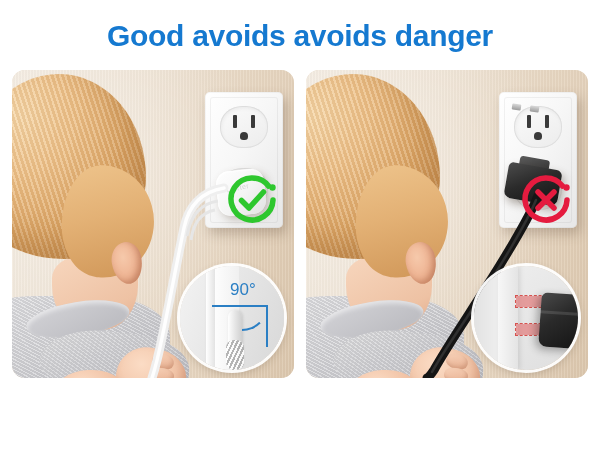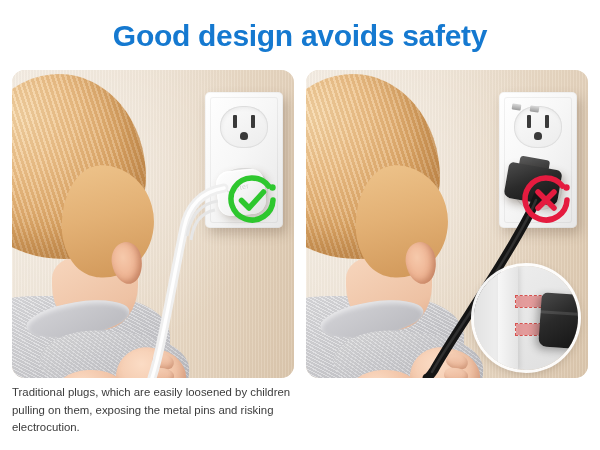--- a/index.html
+++ b/index.html
@@ -297,21 +297,21 @@
   .caption{
     width:282px;
     font-size:11.4px;
     line-height:17.5px;
     color:#3b3b3b;
   }
 </style>
 </head>
 <body>
 
-<div class="headline">Good design avoids safety</div>
+<div class="headline">Good avoids avoids danger</div>
 
 <div class="panels">
 
   <div class="panel">
     <div class="wall"></div>
 
     <div class="child">
       <div class="shirt"></div>
       <div class="neck"></div>
       <div class="collar"></div>
@@ -352,20 +352,31 @@
     </svg>
 
     <div class="badge" style="left:212px;top:102px;">
       <svg viewBox="0 0 56 56">
         <path d="M44.5 14 A 21 21 0 1 0 49 28" fill="none" stroke="#2ec72e" stroke-width="5.5" stroke-linecap="round"></path>
         <circle cx="48.5" cy="15.5" r="3.2" fill="#2ec72e"></circle>
         <path d="M17.5 28.5 L 25 36 L 39.5 20" fill="none" stroke="#2ec72e" stroke-width="5.5" stroke-linecap="round" stroke-linejoin="round"></path>
       </svg>
     </div>
 
+    <div class="inset" style="left:168px;top:196px;">
+      <div class="inset-wall"></div>
+      <div class="inset-edge"></div>
+      <div class="inset-plate"></div>
+      <div class="inset-cable"></div>
+      <div class="inset-grip"></div>
+      <div class="ang-h"></div>
+      <div class="ang-v"></div>
+      <div class="ang-arc2"></div>
+      <div class="ang-label">90°</div>
+    </div>
   </div>
 
   <div class="panel">
     <div class="wall"></div>
 
     <div class="child">
       <div class="shirt"></div>
       <div class="neck"></div>
       <div class="collar"></div>
       <div class="hair"></div>
@@ -416,14 +427,13 @@
       <div class="rin-plate"></div>
       <div class="rin-pin" style="top:30px;"></div>
       <div class="rin-pin" style="top:58px;"></div>
       <div class="rin-plug"></div>
       <div class="rin-plug-edge"></div>
     </div>
   </div>
 </div>
 
 <div class="captions">
-  <div class="caption">Traditional plugs, which are easily loosened by children pulling on them, exposing the metal pins and risking electrocution.</div>
 </div>
 
 </body></html>

